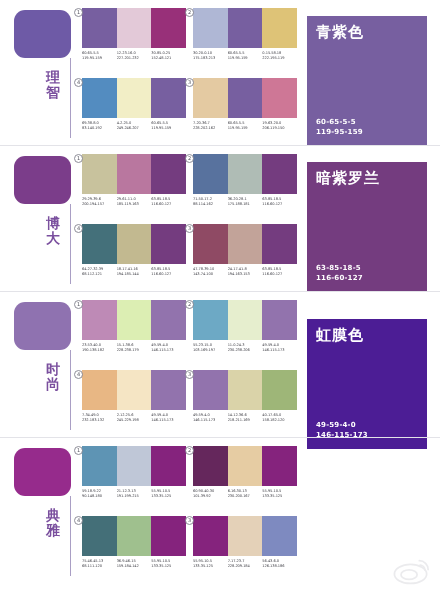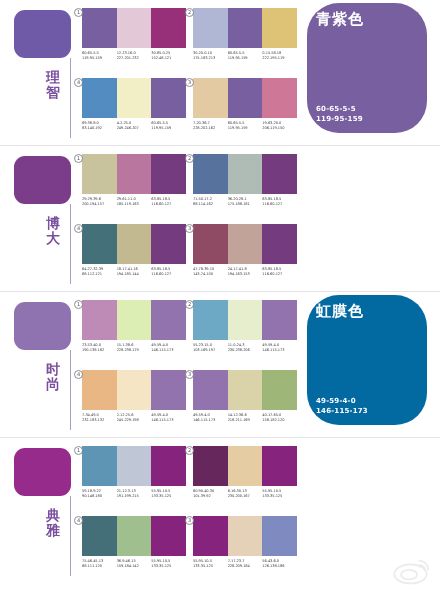--- a/index.html
+++ b/index.html
@@ -56,24 +56,23 @@
     color:#3f3f46;
     font-family:"DejaVu Sans",sans-serif;
     letter-spacing:-0.1px;
     transform-origin:left top;
     white-space:nowrap;
   }
   .codes .cc b{display:block;font-weight:normal;}
 
   
   .panel{
-    position:absolute;left:307px;top:3px;
+    position:absolute;left:307px;top:16px;
     width:120px;height:130px;
     color:#ffffff;
-    border-radius:32px;
   }
   .panel .pname{
     position:absolute;left:9px;top:7px;
     font-size:15px;line-height:17px;font-weight:bold;
     letter-spacing:1px;
   }
   .panel .pcodes{
     position:absolute;left:9px;bottom:9px;
     font-size:7px;line-height:10px;font-weight:bold;
     font-family:"DejaVu Sans",sans-serif;
@@ -292,20 +291,27 @@
               <b>24-17-41-8</b>
               <b>194-163-153</b>
             </div>
             <div class="cc">
               <b>63-85-18-5</b>
               <b>116-60-127</b>
             </div>
           </div>
         </div>
     </div>
+    <div class="panel" style="background: rgb(116, 60, 127);">
+      <div class="pname">暗紫罗兰</div>
+      <div class="pcodes">
+        <b>63-85-18-5</b>
+        <b>116-60-127</b>
+      </div>
+    </div>
   </div>
 
   <div class="row">
     <div class="left">
       <div class="base-chip" style="background: rgb(143, 114, 176);"></div>
       <div class="stem"></div>
       <div class="keyword">
           <span>时</span>
           <span>尚</span>
         </div>
@@ -393,21 +399,21 @@
               <b>14-12-36-6</b>
               <b>218-211-169</b>
             </div>
             <div class="cc">
               <b>40-17-65-0</b>
               <b>158-182-120</b>
             </div>
           </div>
         </div>
     </div>
-    <div class="panel" style="background: #0369a1;">
+    <div class="panel" style="background: #4c1d95; margin-top: 11px;">
       <div class="pname">虹膜色</div>
       <div class="pcodes">
         <b>49-59-4-0</b>
         <b>146-115-173</b>
       </div>
     </div>
   </div>
 
   <div class="row">
     <div class="left">

